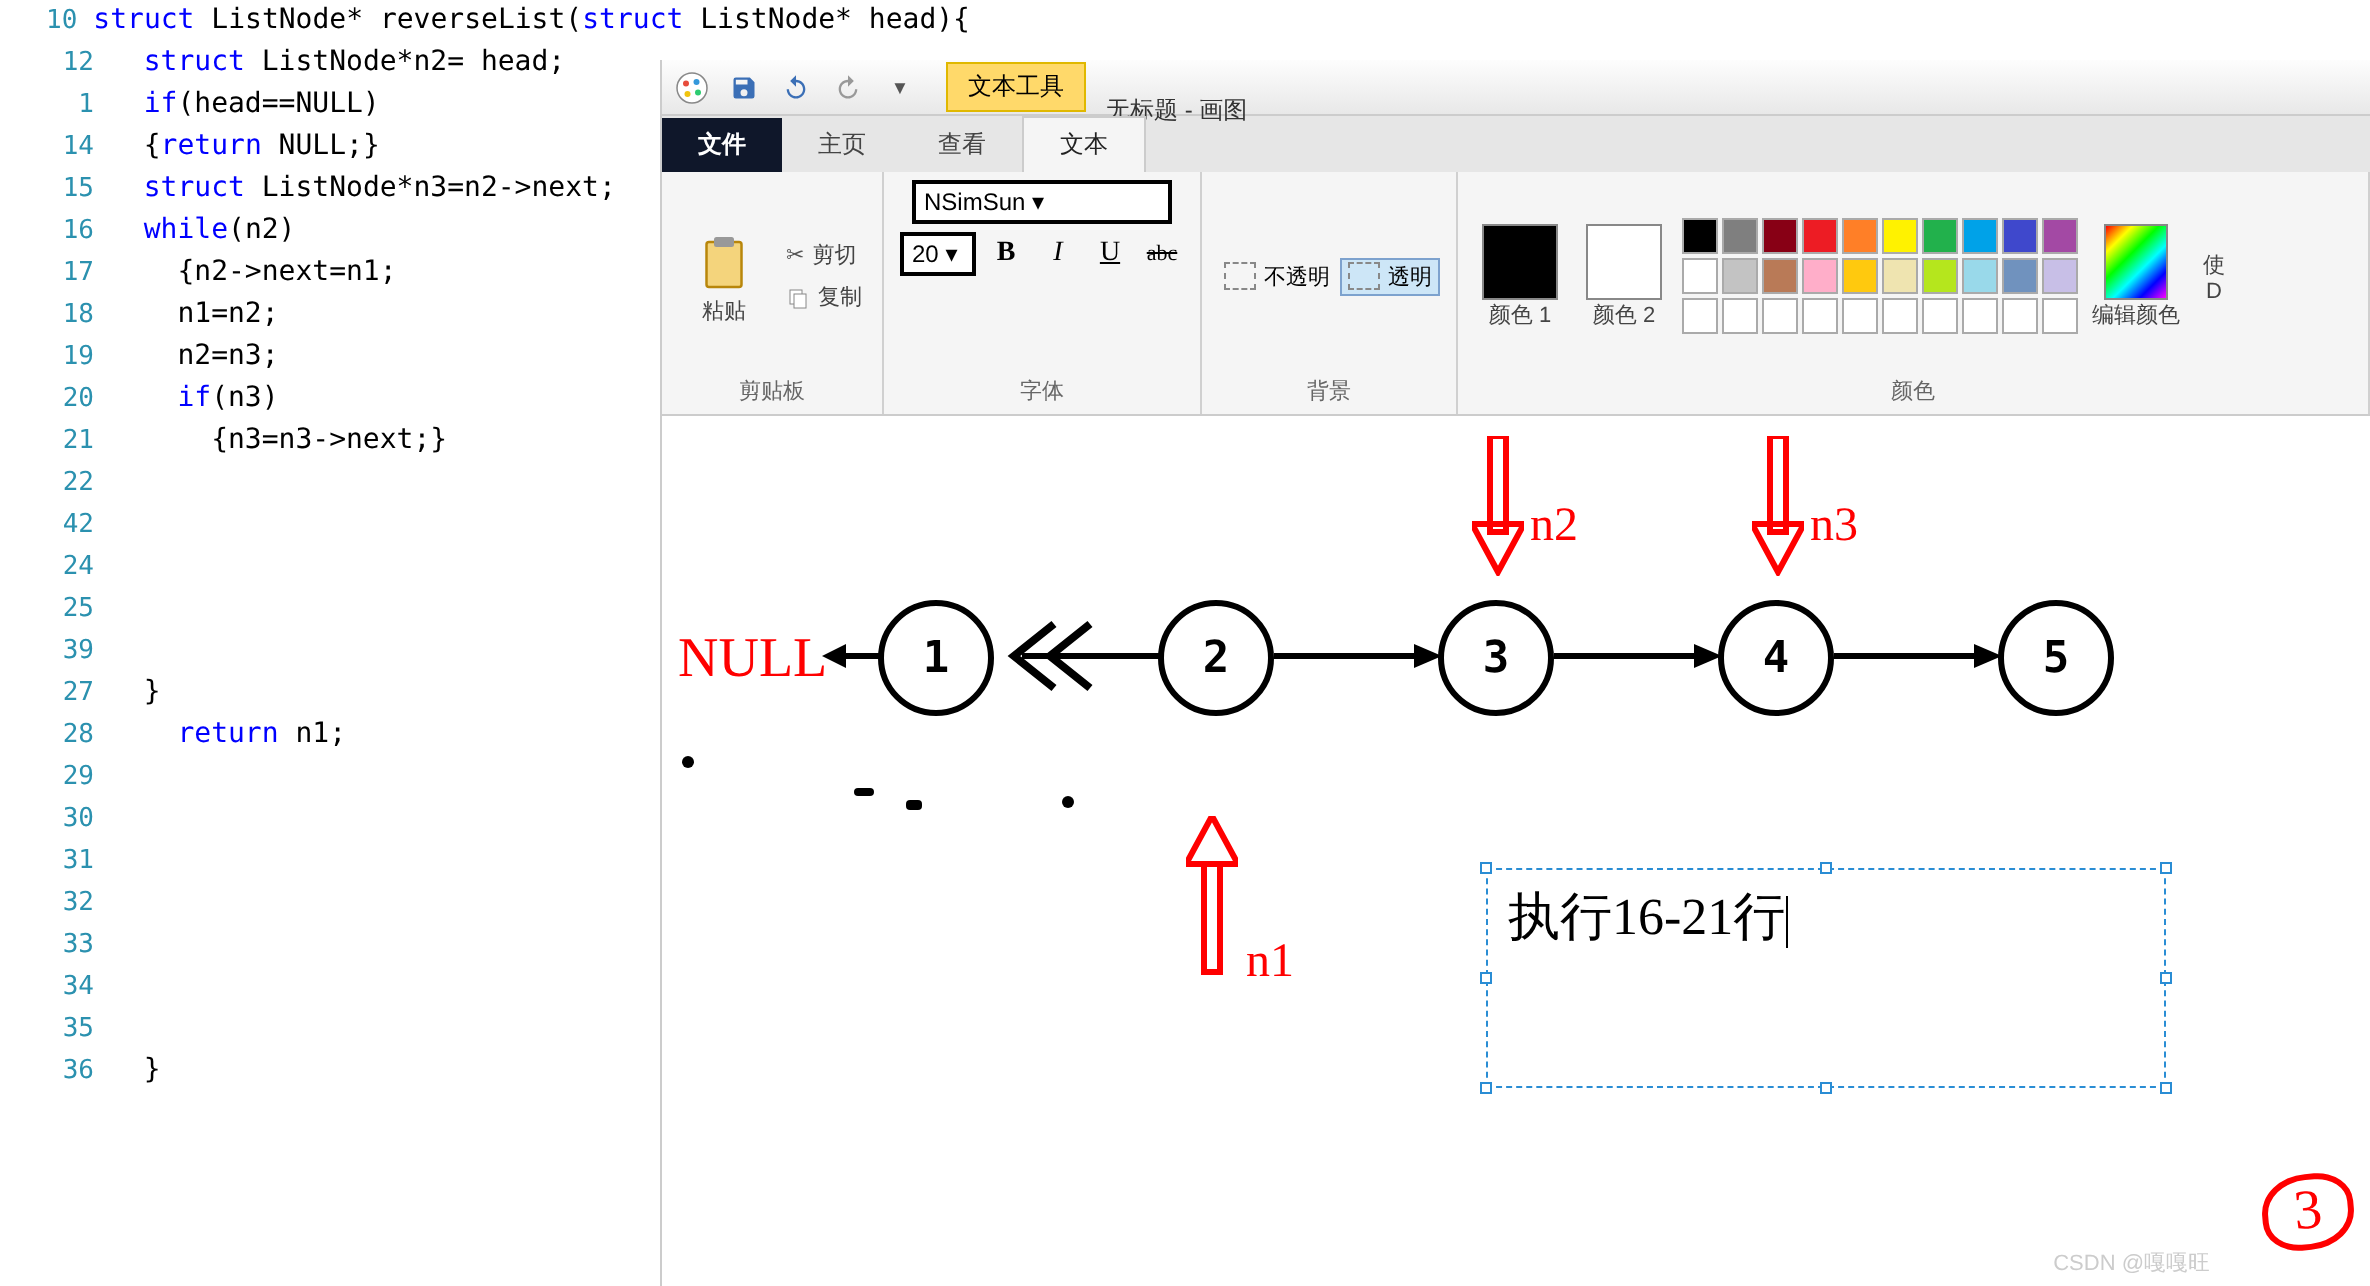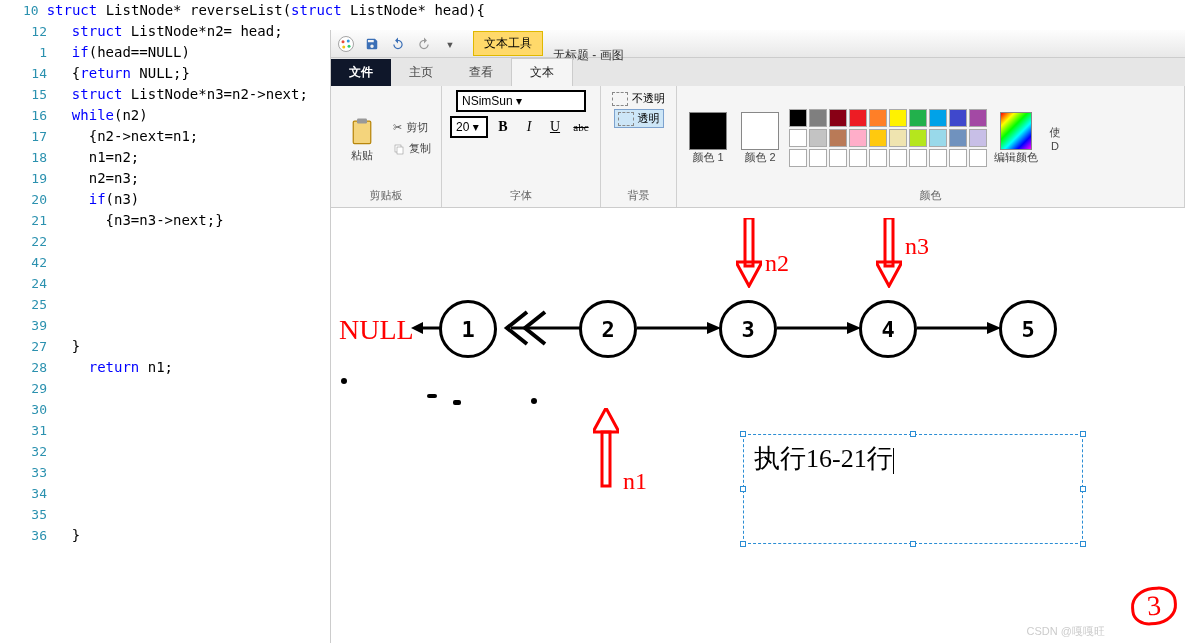--- a/index.html
+++ b/index.html
@@ -38,21 +38,21 @@
 .font-row { display: flex; gap: 4px; align-items: center; }
 .select-box { border: 2px solid #000000; background: #fff; font-size: 12px; padding: 2px 4px; font-family: 'Microsoft YaHei', sans-serif; }
 .font-name { width: 130px; }
 .font-size { width: 38px; }
 .fmt-btn { width: 22px; height: 22px; display: flex; align-items: center; justify-content: center; font-family: 'Times New Roman', serif; font-size: 14px; cursor: pointer; }
 .fmt-b { font-weight: bold; }
 .fmt-i { font-style: italic; }
 .fmt-u { text-decoration: underline; }
 .fmt-s { text-decoration: line-through; font-size: 11px; }
 
-.bg-opts { display: flex; flex-direction: column; gap: 2px; }
+.bg-opts { display: flex; flex-direction: row; gap: 2px; }
 .bg-opt { display: flex; align-items: center; gap: 4px; font-size: 11px; font-family: 'Microsoft YaHei', sans-serif; padding: 1px 3px; }
 .bg-opt.sel { background: #cde6f7; border: 1px solid #7da2ce; }
 .bg-icon { width: 16px; height: 14px; border: 1px dashed #888; display: inline-block; }
 
 .color-main { width: 38px; height: 38px; border: 1px solid #888; }
 .color-swatches { display: grid; grid-template-columns: repeat(10, 18px); grid-template-rows: repeat(3, 18px); gap: 2px; }
 .swatch { width: 18px; height: 18px; border: 1px solid #aaa; cursor: pointer; }
 .rainbow { width: 32px; height: 38px; background: linear-gradient(135deg, red, yellow, lime, cyan, blue, magenta); border: 1px solid #888; }
 
 .canvas-area { position: absolute; left: 0; top: 178px; right: 0; bottom: 0; background: #fff; }
@@ -373,21 +373,21 @@
 
       <svg class="red-arrow" style="left:405px;top:10px;" width="26" height="70">
           <rect x="9" y="0" width="8" height="48" fill="none" stroke="#ff0000" stroke-width="3"></rect>
           <polygon points="13,68 0,44 26,44" fill="none" stroke="#ff0000" stroke-width="3"></polygon>
         </svg>
       <span class="ptr-label" style="left:434px;top:42px;">n2</span>
       <svg class="red-arrow" style="left:545px;top:10px;" width="26" height="70">
           <rect x="9" y="0" width="8" height="48" fill="none" stroke="#ff0000" stroke-width="3"></rect>
           <polygon points="13,68 0,44 26,44" fill="none" stroke="#ff0000" stroke-width="3"></polygon>
         </svg>
-      <span class="ptr-label" style="left:574px;top:25px;font-family:Liberation Serif, serif;">n3</span>
+      <span class="ptr-label" style="left:574px;top:42px;font-family:Liberation Serif, serif;">n3</span>
 
       <svg class="red-arrow" style="left:262px;top:200px;" width="26" height="80">
           <polygon points="13,0 0,24 26,24" fill="none" stroke="#ff0000" stroke-width="3"></polygon>
           <rect x="9" y="24" width="8" height="54" fill="none" stroke="#ff0000" stroke-width="3"></rect>
         </svg>
       <span class="ptr-label" style="left:292px;top:260px;">n1</span>
 
       <div style="position:absolute;left:10px;top:170px;width:6px;height:6px;background:#000;border-radius:50%;"></div>
       <div style="position:absolute;left:96px;top:186px;width:10px;height:4px;background:#000;border-radius:2px;"></div>
       <div style="position:absolute;left:122px;top:192px;width:8px;height:5px;background:#000;border-radius:2px;"></div>

